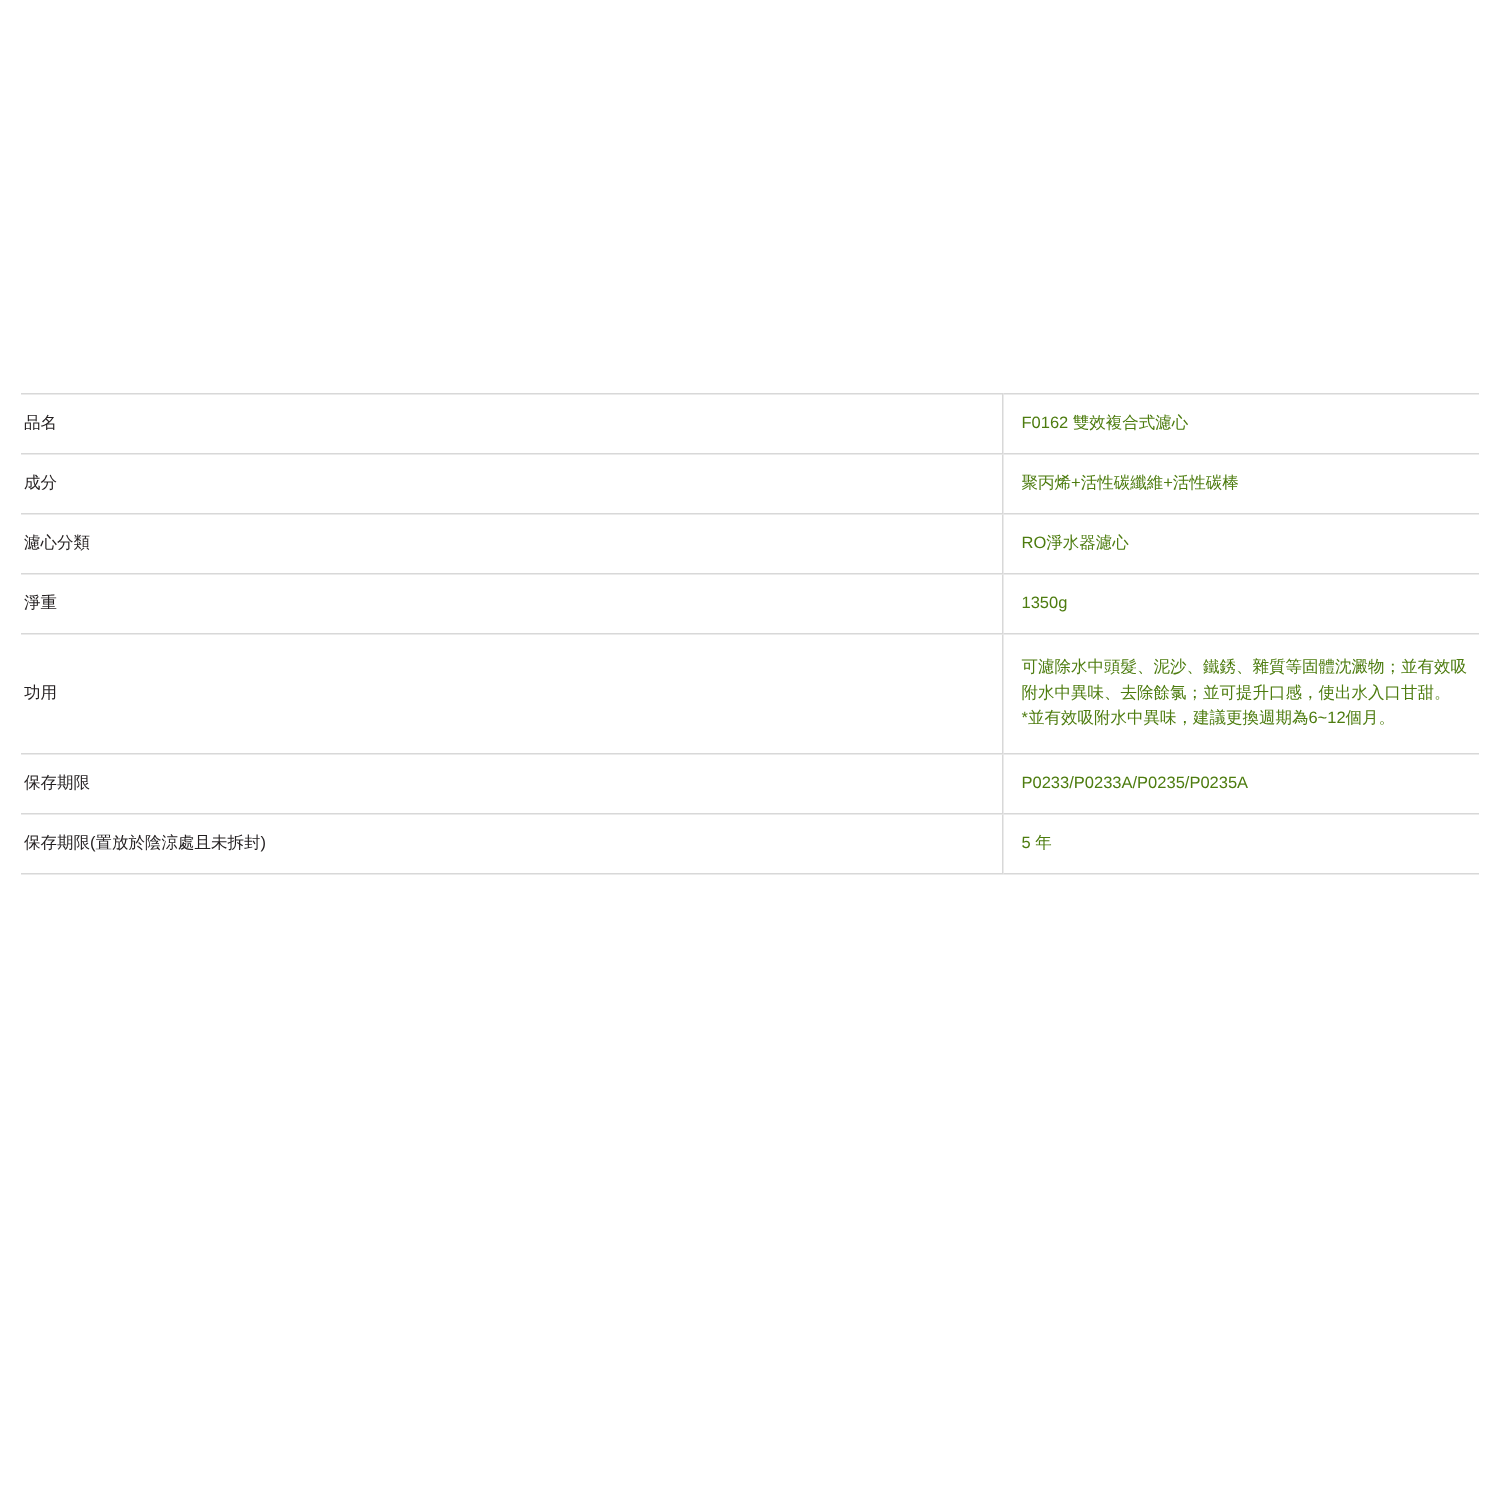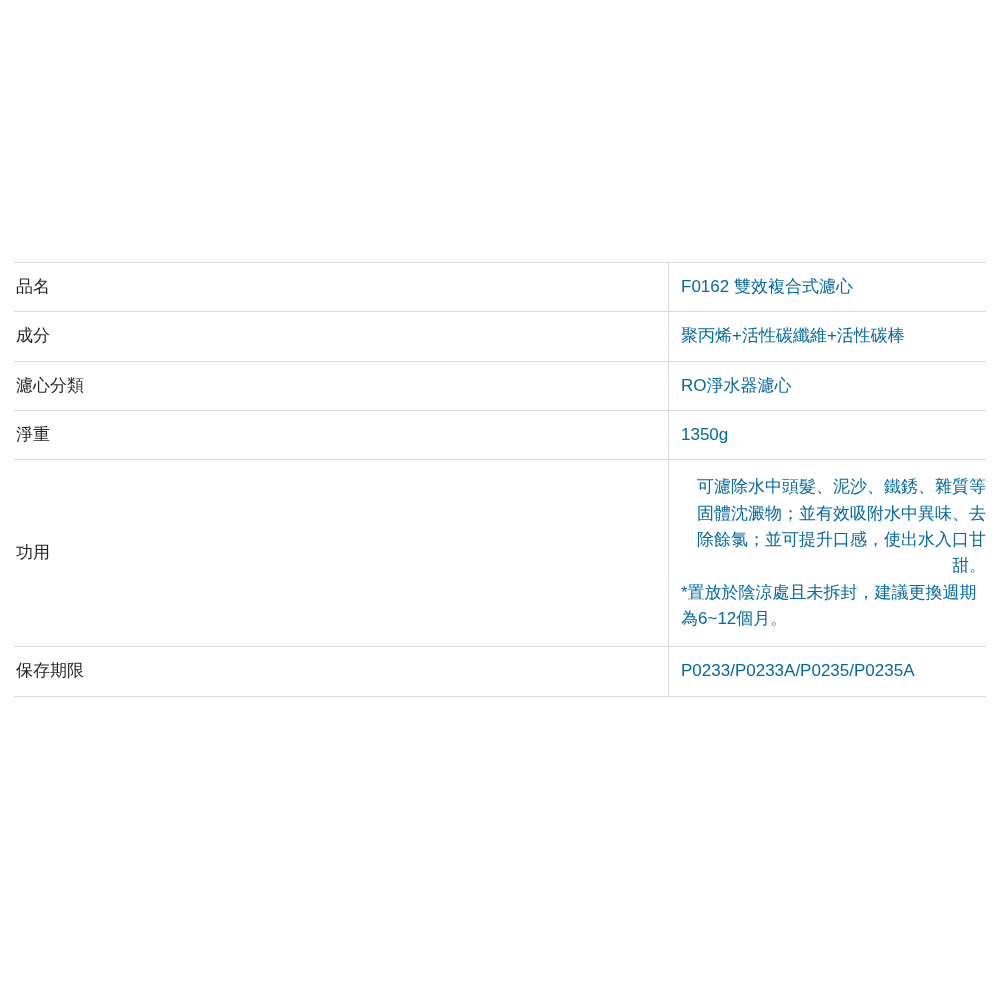--- a/index.html
+++ b/index.html
@@ -23,50 +23,49 @@
   .spec-wrap {
     position: absolute;
     left: 14px;
     top: 262px;
     width: 972px;
   }
   table.spec {
     width: 100%;
     border-collapse: collapse;
     table-layout: fixed;
-    font-size: 17px;
+    font-size: 11px;
     line-height: 1.55;
   }
   table.spec tr {
     border-top: 1px solid #d8d8d8;
     border-bottom: 1px solid #d8d8d8;
   }
   table.spec td {
     vertical-align: middle;
     padding: 11px 0 11px 0;
     border: 0;
   }
   table.spec td.label {
     width: 652px;
     padding-left: 2px;
     color: #231f20;
   }
   table.spec td.value {
     border-left: 1px solid #d8d8d8;
     padding-left: 12px;
-    color: #0369a1;
+    color: #4d7c0f;
   }
   table.spec tr.tall td {
     vertical-align: middle;
     padding-top: 14px;
     padding-bottom: 14px;
   }
   .value-line {
     display: block;
-    text-align: right;
   }
   .note {
     display: block;
   }
 </style>
 </head>
 <body>
 
 <div class="page">
   <div class="spec-wrap">
@@ -85,23 +84,27 @@
           <td class="value">RO淨水器濾心</td>
         </tr>
         <tr>
           <td class="label">淨重</td>
           <td class="value">1350g</td>
         </tr>
         <tr class="tall">
           <td class="label">功用</td>
           <td class="value">
             <span class="value-line">可濾除水中頭髮、泥沙、鐵銹、雜質等固體沈澱物；並有效吸附水中異味、去除餘氯；並可提升口感，使出水入口甘甜。</span>
-            <span class="note">*置放於陰涼處且未拆封，建議更換週期為6~12個月。</span>
+            <span class="note">*並有效吸附水中異味，建議更換週期為6~12個月。</span>
           </td>
         </tr>
         <tr>
           <td class="label">保存期限</td>
           <td class="value">P0233/P0233A/P0235/P0235A</td>
+        </tr>
+        <tr>
+          <td class="label">保存期限(置放於陰涼處且未拆封)</td>
+          <td class="value">5 年</td>
         </tr>
       </tbody>
     </table>
   </div>
 </div>
 
 </body></html>

